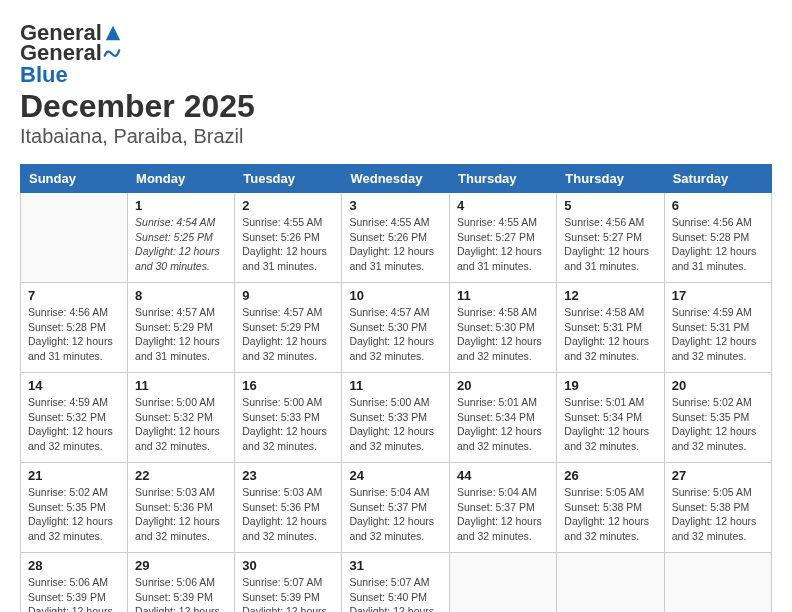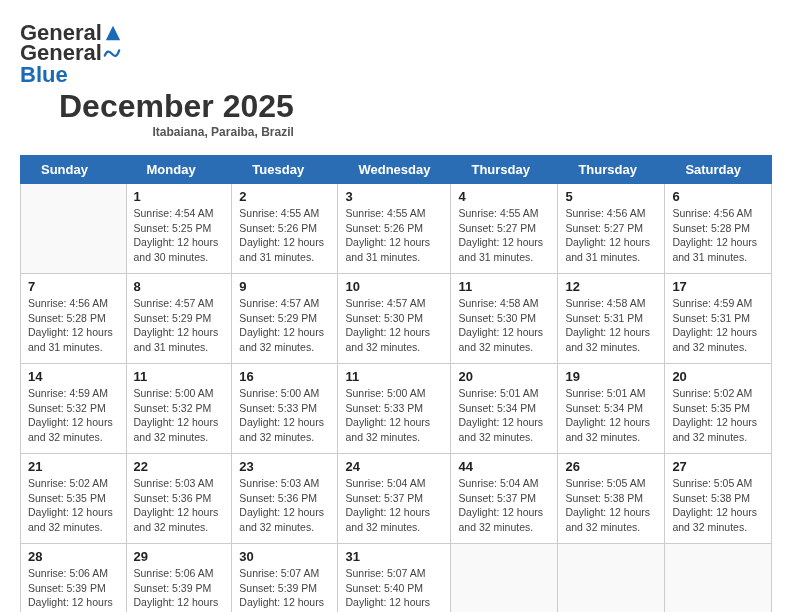--- a/index.html
+++ b/index.html
@@ -29,43 +29,41 @@
       font-weight: bold;
       color: #333;
     }
     .logo-general { color: #333; }
     .logo-icon {
       width: 18px;
       height: 18px;
       margin-left: 2px;
     }
     .title-block {
-      text-align: right;
-      margin-left: 39px;
+      text-align: left;
     }
     .month-title {
       font-size: 32px;
       font-weight: bold;
       color: #333;
     }
     .location {
-      font-size: 12px;
+      font-size: 20px;
       color: #555;
-      font-weight: bold;
     }
     .calendar {
       width: 100%;
       border-collapse: collapse;
       border: 1px solid #ccc;
     }
     .calendar th {
       background-color: #2a6db5;
       color: #fff;
       text-align: left;
-      padding: 6px 20px;
+      padding: 6px 8px;
       font-size: 13px;
       border: 1px solid #2a6db5;
     }
     .calendar td {
       vertical-align: top;
       padding: 5px 7px;
       border: 1px solid #ccc;
       width: 108px;
       min-height: 80px;
       font-size: 11px;
@@ -126,21 +124,21 @@
         <th>Thursday</th>
         <th>Thursday</th>
         <th>Saturday</th>
       </tr>
   </thead>
   <tbody id="calendar-body">
   <tr class="week-row">
         <td class="empty"></td>
         <td>
           <div class="day-number">1</div>
-          <div class="day-info" style="white-space: pre-line;">Sunrise: 4:54 AM
+          <div class="day-info" style="white-space: pre-line; font-style: italic;">Sunrise: 4:54 AM
 Sunset: 5:25 PM
 Daylight: 12 hours
 and 30 minutes.</div>
         </td>
         <td>
           <div class="day-number">2</div>
           <div class="day-info" style="white-space: pre-line;">Sunrise: 4:55 AM
 Sunset: 5:26 PM
 Daylight: 12 hours
 and 31 minutes.</div>

